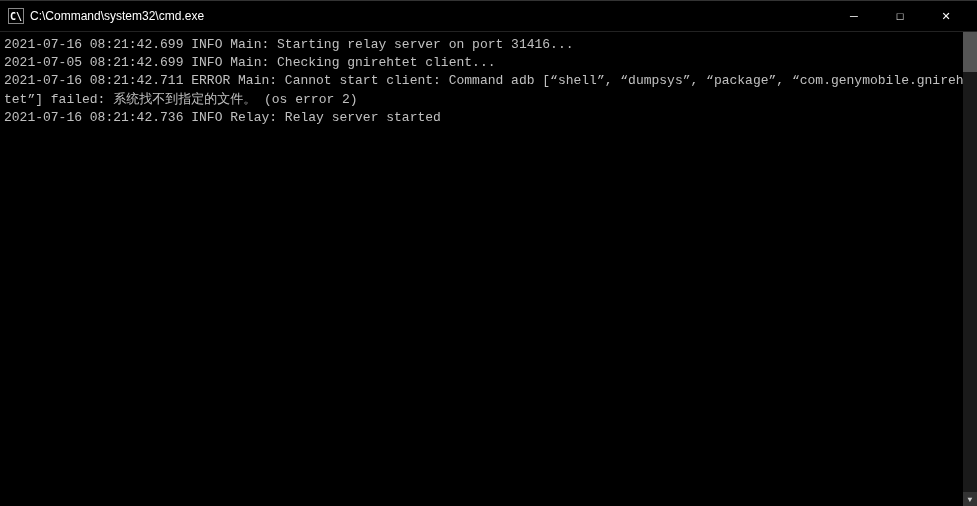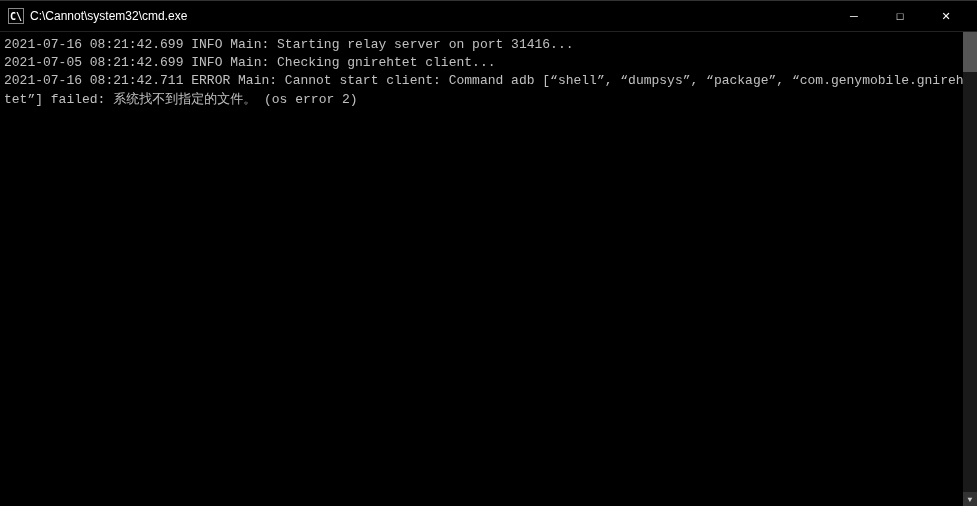--- a/index.html
+++ b/index.html
@@ -130,33 +130,34 @@
 <body>
 
 <div class="title-bar">
   <div class="title-bar-left">
     <div class="cmd-icon">
       <svg width="14" height="14" viewBox="0 0 14 14" fill="none">
         <rect width="14" height="14" fill="#000"></rect>
         <text x="1" y="11" font-size="10" fill="#fff" font-family="monospace">C\</text>
       </svg>
     </div>
-    <span class="title-text">C:\Cannot\system32\cmd.exe</span>
+    <span class="title-text">C:\Command\system32\cmd.exe</span>
   </div>
   <div class="title-bar-controls">
     <div class="ctrl-btn">─</div>
     <div class="ctrl-btn">□</div>
     <div class="ctrl-btn close">✕</div>
   </div>
 </div>
 
 <div class="console-area">
   <div id="console-lines">
       <div class="console-line">2021-07-16 08:21:42.699 INFO Main: Starting relay server on port 31416...</div>
       <div class="console-line">2021-07-05 08:21:42.699 INFO Main: Checking gnirehtet client...</div>
       <div class="console-line error">2021-07-16 08:21:42.711 ERROR Main: Cannot start client: Command adb [“shell”, “dumpsys”, “package”, “com.genymobile.gnirehtet”] failed: 系统找不到指定的文件。 (os error 2)</div>
+      <div class="console-line">2021-07-16 08:21:42.736 INFO Relay: Relay server started</div>
     </div>
   <div class="scrollbar-area">
     <div class="scrollbar-arrow">▲</div>
     <div class="scrollbar-thumb"></div>
     <div class="scrollbar-arrow" style="position:absolute;bottom:0;">▼</div>
   </div>
 </div>
 
 </body></html>

